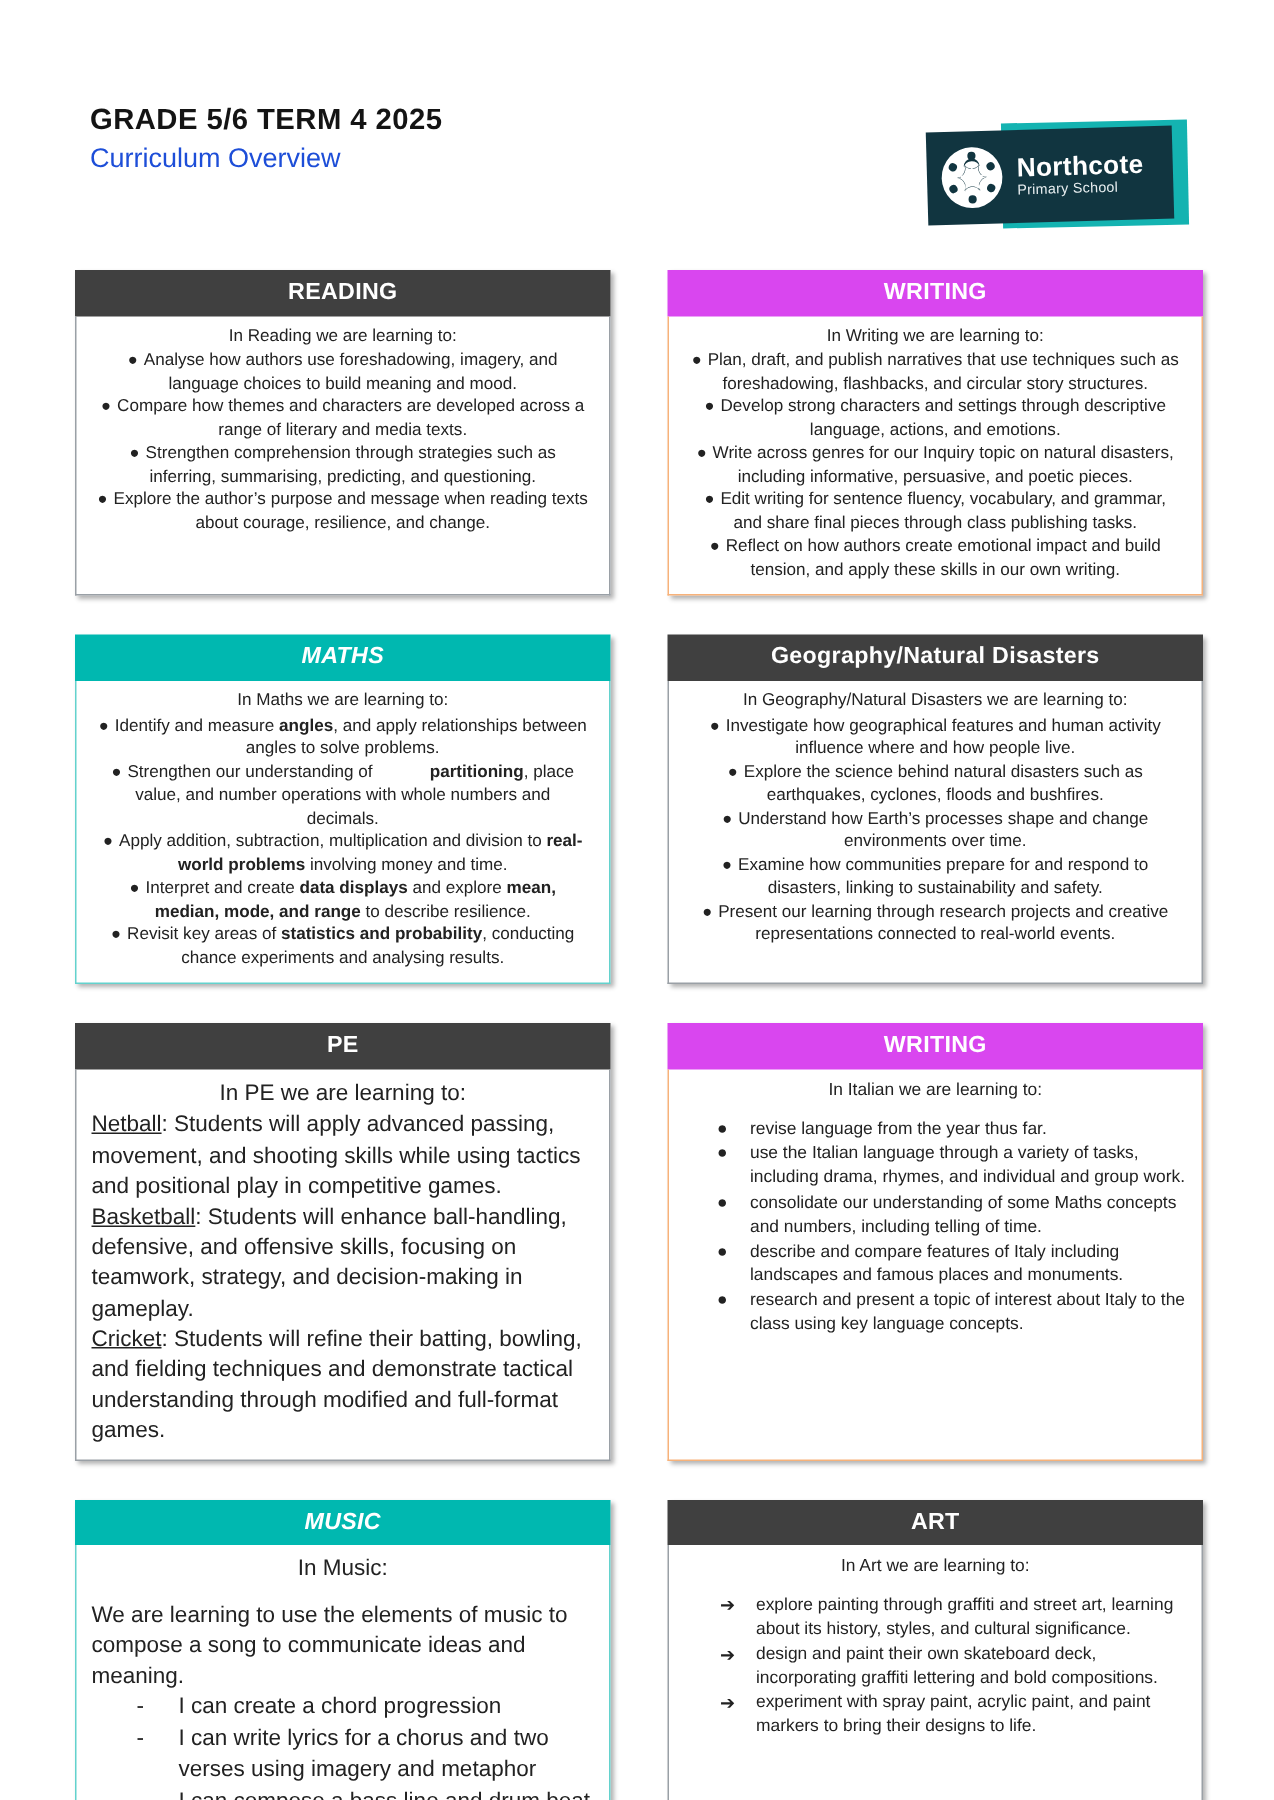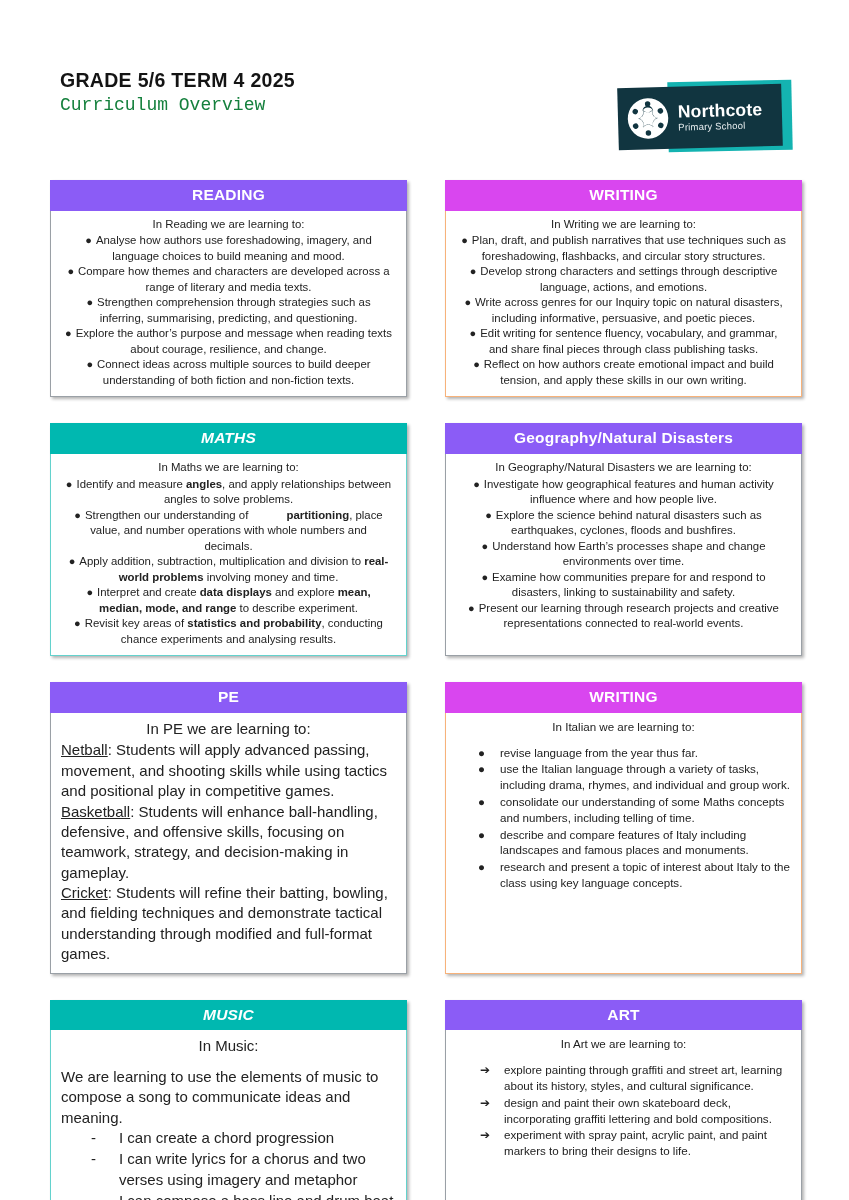--- a/index.html
+++ b/index.html
@@ -32,24 +32,23 @@
     font-size: 19.5px;
     font-weight: bold;
     letter-spacing: 0.3px;
     color: #141414;
     margin: 0 0 5px 0;
     line-height: 1.1;
   }
   .doc-subtitle {
     font-size: 18px;
     font-weight: 400;
-    color: #15803d;
+    color: #1d4ed8;
     margin: 0;
     line-height: 1.1;
-    font-family: Liberation Mono, monospace;
   }
 
   
   .logo-wrap {
     position: absolute;
     left: 612px;
     top: 78px;
     width: 190px;
     height: 80px;
   }
@@ -133,21 +132,21 @@
     border: 1px solid #9aa0a6;
     border-top: none;
     padding: 6px 10px 8px 10px;
     box-sizing: border-box;
     font-size: 11.4px;
     line-height: 1.36;
     color: #222222;
   }
 
   
-  .theme-dark   .card-header { background: #8b5cf6; }
+  .theme-dark   .card-header { background: #404040; }
   .theme-dark   .card-body   { border-color: #9aa0a6; }
   .theme-orange .card-header { background: #d946ef; }
   .theme-orange .card-body   { border-color: #f7b27a; }
   .theme-teal   .card-header { background: #00b8b0; font-style: italic; }
   .theme-teal   .card-body   { border-color: #63d2cd; }
 
   
   .intro {
     text-align: center;
     margin: 0 0 1px 0;
@@ -302,21 +301,20 @@
 
     <div class="card card-reading theme-dark">
       <div class="card-header">READING</div>
       <div class="card-body">
         <div class="intro">In Reading we are learning to:</div>
         <ul class="centred">
           <li><span class="bullet">●</span><span>Analyse how authors use foreshadowing, imagery, and language choices to build meaning and mood.</span></li>
           <li><span class="bullet">●</span><span>Compare how themes and characters are developed across a range of literary and media texts.</span></li>
           <li><span class="bullet">●</span><span>Strengthen comprehension through strategies such as inferring, summarising, predicting, and questioning.</span></li>
           <li><span class="bullet">●</span><span>Explore the author’s purpose and message when reading texts about courage, resilience, and change.</span></li>
-          <li><span class="bullet">●</span><span>Connect ideas across multiple sources to build deeper understanding of both fiction and non-fiction texts.</span></li>
         </ul>
       </div>
     </div>
 
     <div class="card card-writing theme-orange">
       <div class="card-header">WRITING</div>
       <div class="card-body">
         <div class="intro">In Writing we are learning to:</div>
         <ul class="centred">
           <li><span class="bullet">●</span><span>Plan, draft, and publish narratives that use techniques such as foreshadowing, flashbacks, and circular story structures.</span></li>
@@ -332,21 +330,21 @@
   <div class="row">
 
     <div class="card card-maths theme-teal">
       <div class="card-header">MATHS</div>
       <div class="card-body">
         <div class="intro">In Maths we are learning to:</div>
         <ul class="centred" id="maths-list">
             <li><span class="bullet">●</span><span><span>Identify and measure </span><span style="font-weight: bold;">angles</span><span>, and apply relationships between angles to solve problems.</span></span></li>
             <li><span class="bullet">●</span><span><span>Strengthen our understanding of </span><span style="font-weight: bold; margin-left: 35px;">partitioning</span><span>, place value, and number operations with whole numbers and decimals.</span></span></li>
             <li><span class="bullet">●</span><span><span>Apply addition, subtraction, multiplication and division to </span><span style="font-weight: bold;">real-world problems</span><span> involving money and time.</span></span></li>
-            <li><span class="bullet">●</span><span><span>Interpret and create </span><span style="font-weight: bold;">data displays</span><span> and explore </span><span style="font-weight: bold;">mean, median, mode, and range</span><span> to describe experiment.</span></span></li>
+            <li><span class="bullet">●</span><span><span>Interpret and create </span><span style="font-weight: bold;">data displays</span><span> and explore </span><span style="font-weight: bold;">mean, median, mode, and range</span><span> to describe resilience.</span></span></li>
             <li><span class="bullet">●</span><span><span>Revisit key areas of </span><span style="font-weight: bold;">statistics and probability</span><span>, conducting chance experiments and analysing results.</span></span></li>
           </ul>
       </div>
     </div>
 
     <div class="card card-geo theme-dark">
       <div class="card-header">Geography/Natural Disasters</div>
       <div class="card-body">
         <div class="intro">In Geography/Natural Disasters we are learning to:</div>
         <ul class="centred">

